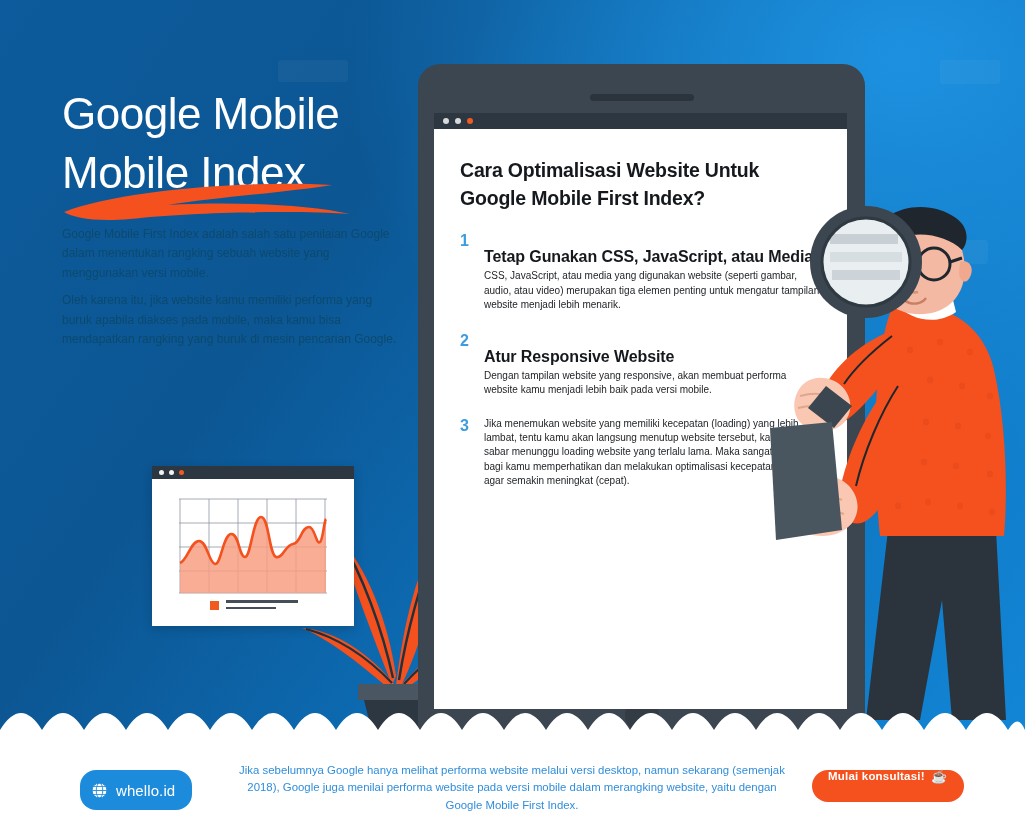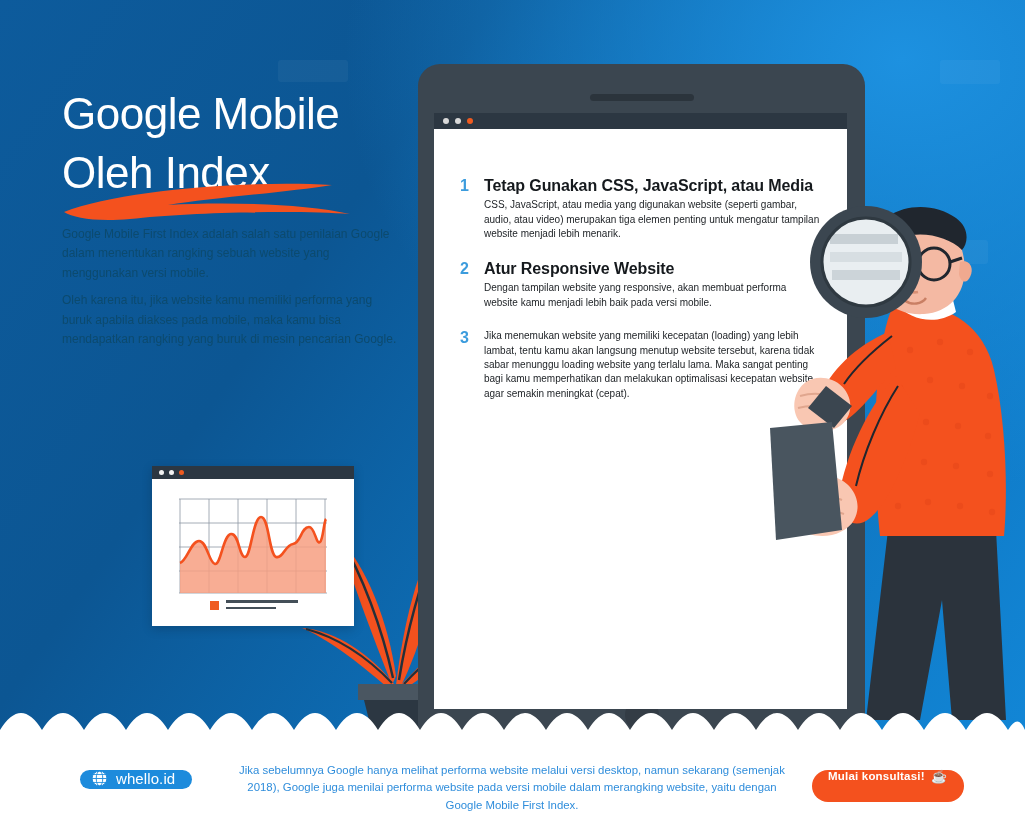--- a/index.html
+++ b/index.html
@@ -136,20 +136,21 @@
     line-height: 1.35;
     flex: 0 0 13px;
   }
   .step-body { flex: 1 1 auto; }
   .step-title {
     color: #15191d;
     font-size: 16px;
     font-weight: 700;
     line-height: 1.32;
     letter-spacing: -0.1px;
+    margin-top: 16px;
   }
   .step-text {
     color: #1b1f23;
     font-size: 10px;
     line-height: 1.44;
     margin-top: 2px;
   }
 
   
   .character { position: absolute; left: 770px; top: 200px; width: 255px; height: 546px; }
@@ -158,24 +159,24 @@
   .wave { position: absolute; left: 0; top: 686px; width: 1025px; height: 70px; }
 
   
   .footer {
     position: absolute; left: 0; top: 742px;
     width: 1025px; height: 76px;
     background: #ffffff;
   }
   .logo-pill {
     position: absolute; left: 80px; top: 770px;
-    height: 19px; padding: 0 17px 0 11px;
+    height: 40px; padding: 0 17px 0 11px;
     background: #1d8bdc;
     border-radius: 16px;
-    display: flex; align-items: flex-start; gap: 8px;
+    display: flex; align-items: center; gap: 8px;
   }
   .logo-globe { width: 17px; height: 17px; }
   .logo-text {
     color: #ffffff; font-size: 15px; font-weight: 500; letter-spacing: 0.1px;
   }
   .footer-note {
     position: absolute; left: 232px; top: 762px;
     width: 560px;
     text-align: center;
     color: #2f8ddb;
@@ -199,21 +200,21 @@
 <div id="stage">
 
   <div class="bg"></div>
   <div class="bg-rect" style="left:278px;top:60px;width:70px;height:22px;"></div>
   <div class="bg-rect" style="left:940px;top:60px;width:60px;height:24px;"></div>
   <div class="bg-rect" style="left:928px;top:240px;width:60px;height:24px;"></div>
   <div class="bg-rect" style="left:250px;top:520px;width:66px;height:24px;"></div>
 
   <div class="left-col">
     <div class="headline">Google Mobile</div>
-    <div class="headline">Oleh Index</div>
+    <div class="headline">Mobile Index</div>
   </div>
 
   <svg class="swoosh" viewBox="0 0 300 56">
     <path d="M4 40 C 60 18, 190 8, 272 13 C 230 20, 150 26, 108 33 C 160 30, 240 31, 290 42 C 240 38, 130 40, 70 47 C 36 50, 14 46, 4 40 Z" fill="#f4511e"></path>
   </svg>
 
   <div class="lead">
     <p>Google Mobile First Index adalah salah satu penilaian Google dalam menentukan rangking sebuah website yang menggunakan versi mobile.</p>
     <p>Oleh karena itu, jika website kamu memiliki performa yang buruk apabila diakses pada mobile, maka kamu bisa mendapatkan rangking yang buruk di mesin pencarian Google.</p>
   </div>
@@ -270,20 +271,21 @@
     <div class="tablet-home"></div>
   </div>
 
   <div class="browser">
     <div class="br-bar">
       <span class="br-dot"></span>
       <span class="br-dot"></span>
       <span class="br-dot o"></span>
     </div>
     <div class="card-content">
+      <div class="card-title">Cara Optimalisasi Website Untuk Google Mobile First Index?</div>
       <div class="steps">
 
         <div class="step">
           <div class="step-num">1</div>
           <div class="step-body">
             <div class="step-title">Tetap Gunakan CSS, JavaScript, atau Media</div>
             <div class="step-text">CSS, JavaScript, atau media yang digunakan website (seperti gambar, audio, atau video) merupakan tiga elemen penting untuk mengatur tampilan website menjadi lebih menarik.</div>
           </div>
         </div>
 

